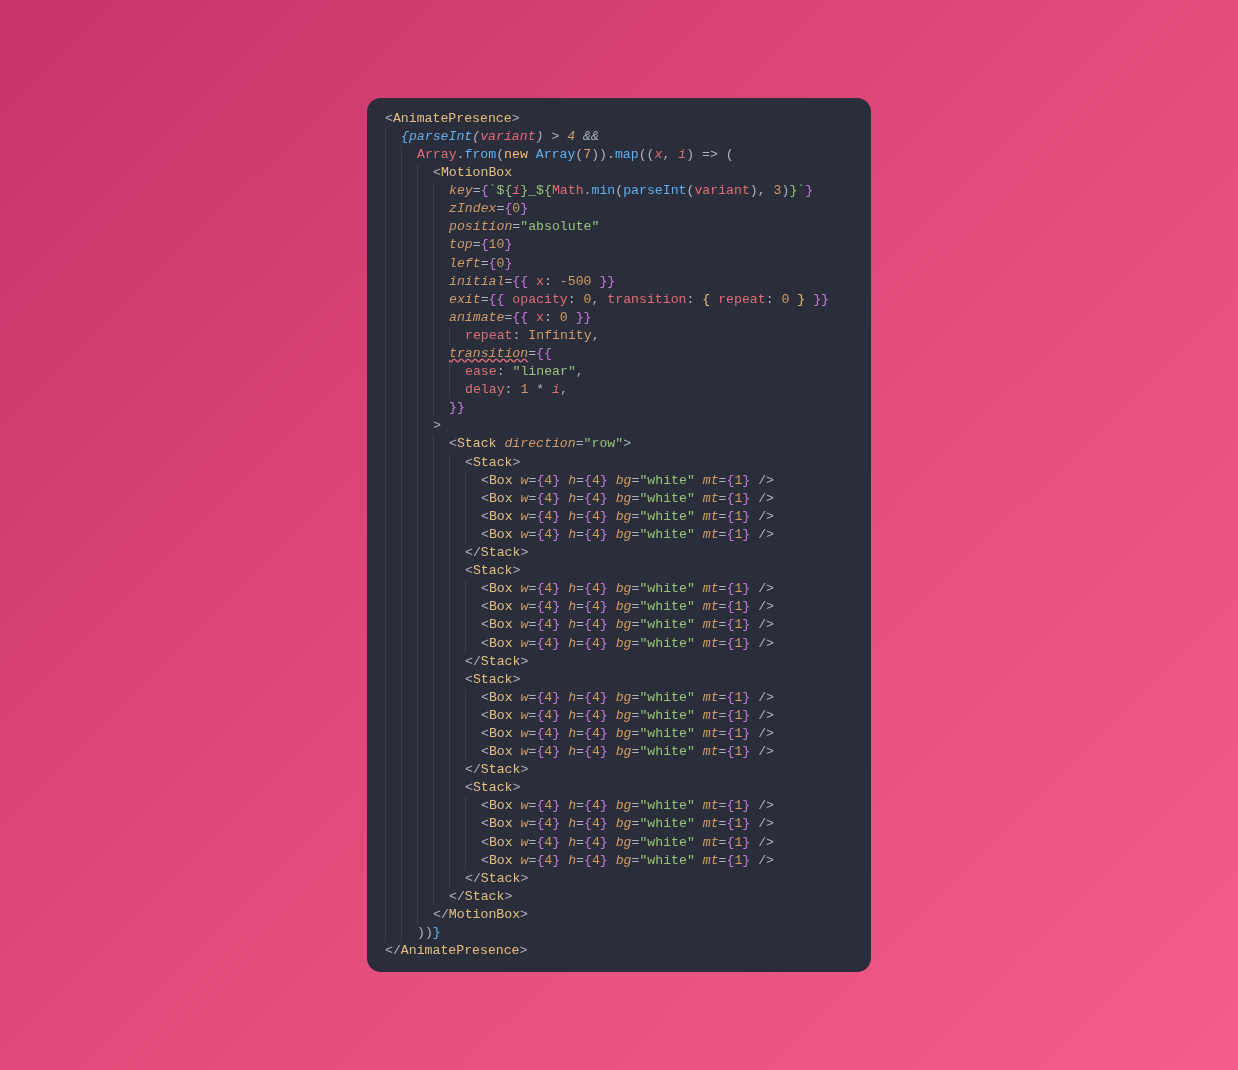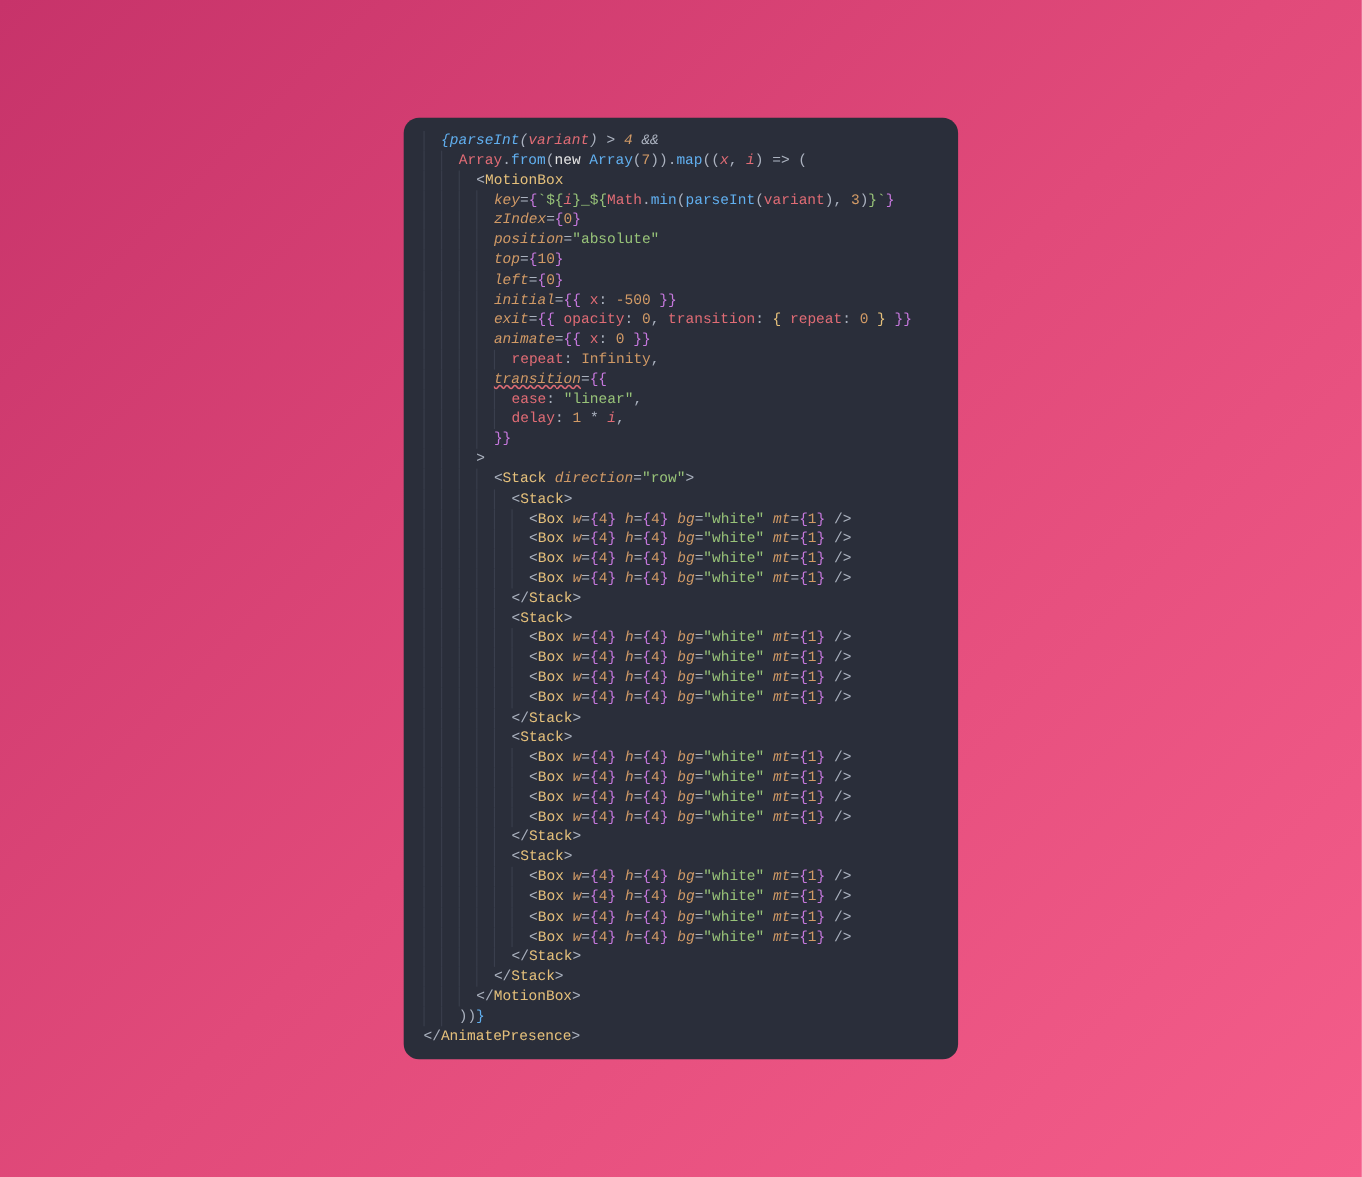--- a/index.html
+++ b/index.html
@@ -29,36 +29,37 @@
     left: 0; top: 0; bottom: 0;
     border-left: 1px solid #3a3f4d;
     width: 1px;
   }
   
   .pu { color: #abb2bf; }      
   .tag { color: #e5c07b; }     
   .attr { color: #d19a66; font-style: italic; } 
   .str { color: #98c379; }     
   .num { color: #d19a66; }     
-  .kw { color: #e5e5e5; }      
+  .kw { color: #fdba74; }      
   .fn { color: #61afef; }      
   .id { color: #e06c75; }      
   .var { color: #e06c75; font-style: italic; } 
   .prop { color: #e06c75; }    
   .cnst { color: #d19a66; }    
   .br { color: #c678dd; }      
   .br2 { color: #e5c07b; }
   .br3 { color: #61afef; }
   .wavy { text-decoration: wavy underline #e06c75; text-decoration-skip-ink: none; }
 </style>
 </head>
 <body>
 
 <div class="code-box">
   <div id="code-lines">
+      <div class="line" style="padding-left: 0px;"><span class="pu">&lt;</span><span class="tag">AnimatePresence</span><span class="pu">&gt;</span></div>
       <div class="line" style="padding-left: 16px; font-style: italic;"><span class="guide" style="left:0px"></span><span class="br3">{</span><span class="fn">parseInt</span><span class="pu">(</span><span class="id">variant</span><span class="pu">)</span> <span class="pu">&gt;</span> <span class="num">4</span> <span class="pu">&amp;&amp;</span></div>
       <div class="line" style="padding-left: 32px;"><span class="guide" style="left:0px"></span><span class="guide" style="left:16px"></span><span class="id">Array</span><span class="pu">.</span><span class="fn">from</span><span class="pu">(</span><span class="kw">new</span> <span class="fn">Array</span><span class="pu">(</span><span class="num">7</span><span class="pu">)).</span><span class="fn">map</span><span class="pu">((</span><span class="var">x</span><span class="pu">,</span> <span class="var">i</span><span class="pu">)</span> <span class="pu">=&gt;</span> <span class="pu">(</span></div>
       <div class="line" style="padding-left: 48px;"><span class="guide" style="left:0px"></span><span class="guide" style="left:16px"></span><span class="guide" style="left:32px"></span><span class="pu">&lt;</span><span class="tag">MotionBox</span></div>
       <div class="line" style="padding-left: 64px;"><span class="guide" style="left:0px"></span><span class="guide" style="left:16px"></span><span class="guide" style="left:32px"></span><span class="guide" style="left:48px"></span><span class="attr">key</span><span class="pu">=</span><span class="br">{</span><span class="str">`${</span><span class="var">i</span><span class="str">}_${</span><span class="id">Math</span><span class="pu">.</span><span class="fn">min</span><span class="pu">(</span><span class="fn">parseInt</span><span class="pu">(</span><span class="id">variant</span><span class="pu">),</span> <span class="num">3</span><span class="pu">)</span><span class="str">}`</span><span class="br">}</span></div>
       <div class="line" style="padding-left: 64px;"><span class="guide" style="left:0px"></span><span class="guide" style="left:16px"></span><span class="guide" style="left:32px"></span><span class="guide" style="left:48px"></span><span class="attr">zIndex</span><span class="pu">=</span><span class="br">{</span><span class="num">0</span><span class="br">}</span></div>
       <div class="line" style="padding-left: 64px;"><span class="guide" style="left:0px"></span><span class="guide" style="left:16px"></span><span class="guide" style="left:32px"></span><span class="guide" style="left:48px"></span><span class="attr">position</span><span class="pu">=</span><span class="str">"absolute"</span></div>
       <div class="line" style="padding-left: 64px;"><span class="guide" style="left:0px"></span><span class="guide" style="left:16px"></span><span class="guide" style="left:32px"></span><span class="guide" style="left:48px"></span><span class="attr">top</span><span class="pu">=</span><span class="br">{</span><span class="num">10</span><span class="br">}</span></div>
       <div class="line" style="padding-left: 64px;"><span class="guide" style="left:0px"></span><span class="guide" style="left:16px"></span><span class="guide" style="left:32px"></span><span class="guide" style="left:48px"></span><span class="attr">left</span><span class="pu">=</span><span class="br">{</span><span class="num">0</span><span class="br">}</span></div>
       <div class="line" style="padding-left: 64px;"><span class="guide" style="left:0px"></span><span class="guide" style="left:16px"></span><span class="guide" style="left:32px"></span><span class="guide" style="left:48px"></span><span class="attr">initial</span><span class="pu">=</span><span class="br">{{</span> <span class="prop">x</span><span class="pu">:</span> <span class="num">-500</span> <span class="br">}}</span></div>
       <div class="line" style="padding-left: 64px;"><span class="guide" style="left:0px"></span><span class="guide" style="left:16px"></span><span class="guide" style="left:32px"></span><span class="guide" style="left:48px"></span><span class="attr">exit</span><span class="pu">=</span><span class="br">{{</span> <span class="prop">opacity</span><span class="pu">:</span> <span class="num">0</span><span class="pu">,</span> <span class="prop">transition</span><span class="pu">:</span> <span class="br2">{</span> <span class="prop">repeat</span><span class="pu">:</span> <span class="num">0</span> <span class="br2">}</span> <span class="br">}}</span></div>

